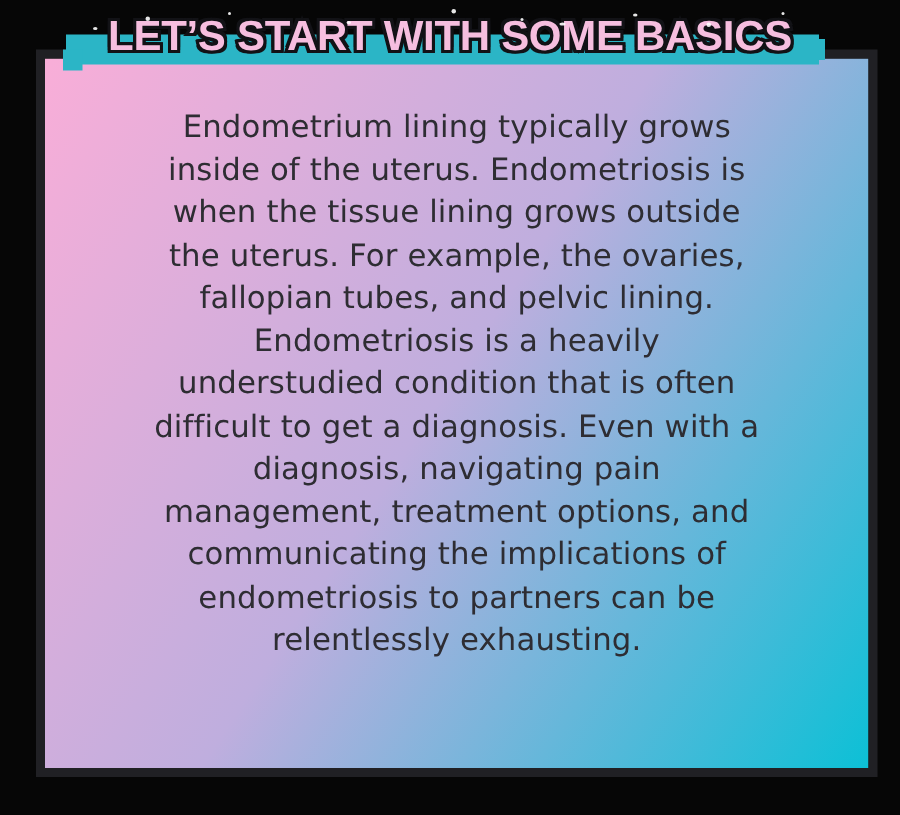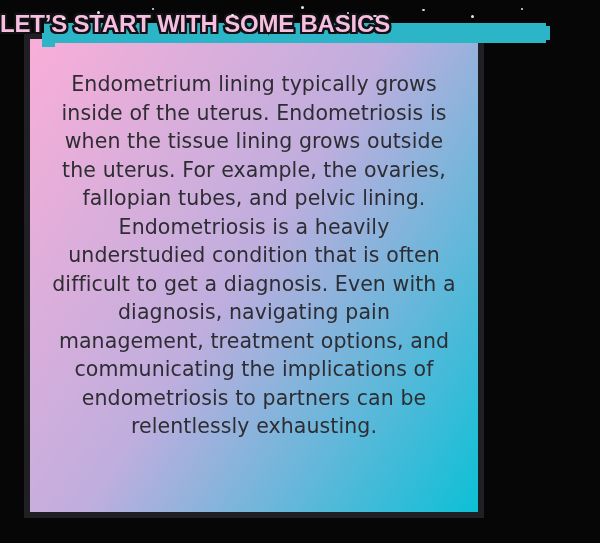--- a/index.html
+++ b/index.html
@@ -22,21 +22,21 @@
   .poster {
     position: relative;
     width: 600px;
     height: 543px;
     background: var(--background);
   }
   .content-card {
     position: absolute;
     left: 24px;
     top: 33px;
-    width: 460px;
+    width: 561px;
     height: 485px;
     border: 6px solid var(--card-border);
     background: linear-gradient(123deg,
       var(--gradient-start) 0%,
       var(--gradient-mid) 48%,
       var(--gradient-end) 100%);
     z-index: 1;
   }
   .card-inner {
     width: 100%;
@@ -78,25 +78,25 @@
     width: 10px;
     height: 14px;
     background: var(--banner);
     z-index: 2;
   }
   .page-title {
     position: absolute;
     left: 0;
     top: 7px;
     width: 600px;
-    text-align: left;
+    text-align: center;
     z-index: 3;
     font-family: "Liberation Sans", sans-serif;
     font-weight: bold;
-    font-size: 24px;
+    font-size: 28px;
     line-height: 33px;
     letter-spacing: -0.2px;
     white-space: nowrap;
     color: var(--title-fill);
     -webkit-text-stroke: 4px var(--title-outline);
     paint-order: stroke fill;
     text-shadow:
       -2px -2px 0 var(--title-outline),  2px -2px 0 var(--title-outline),
       -2px  2px 0 var(--title-outline),  2px  2px 0 var(--title-outline),
       -2px  0   0 var(--title-outline),  2px  0   0 var(--title-outline),

